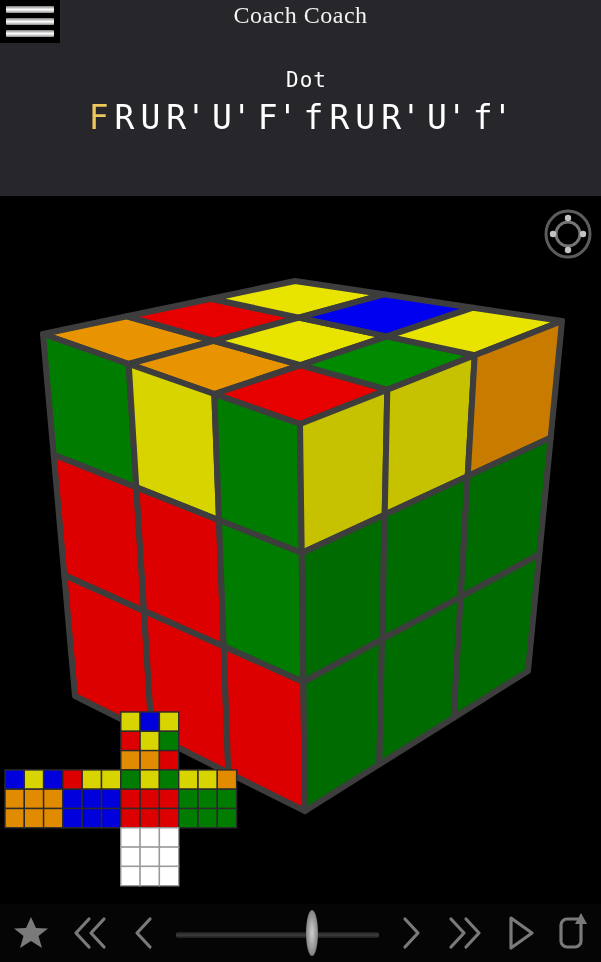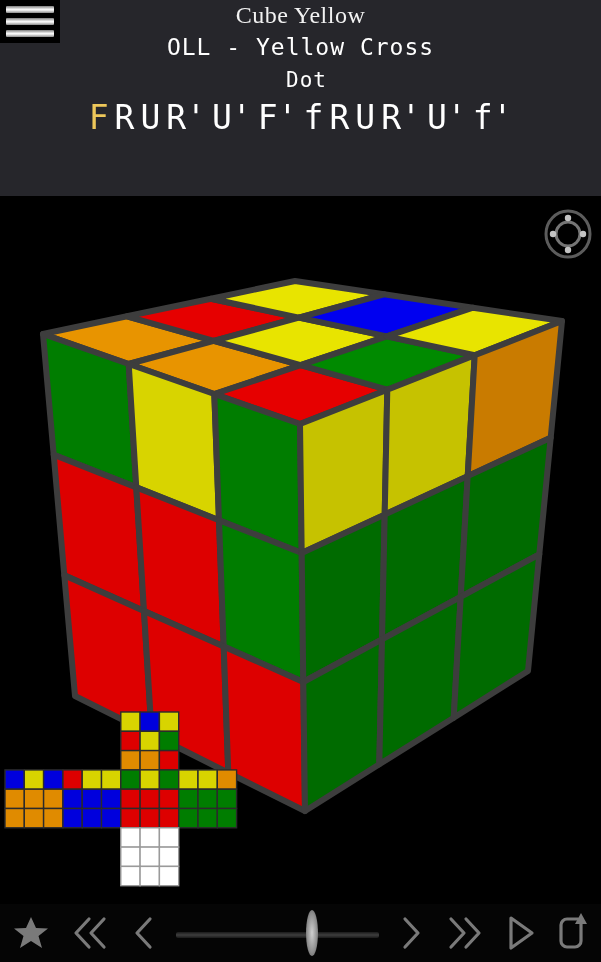--- a/index.html
+++ b/index.html
@@ -99,22 +99,21 @@
 <body>
 
 <div id="header">
 
   <div id="hamburger">
     <div class="bar"></div>
     <div class="bar"></div>
     <div class="bar"></div>
   </div>
 
-  <div id="app-title">Cube Yellow</div>
-  <div id="case-group">OLL - Yellow Cross</div>
+  <div id="app-title">Coach Coach</div>
   <div id="case-name">Dot</div>
 
   <div id="move-list">
       <span class="move current">F</span>
       <span class="move">R</span>
       <span class="move">U</span>
       <span class="move">R'</span>
       <span class="move">U'</span>
       <span class="move">F'</span>
       <span class="move">f</span>

